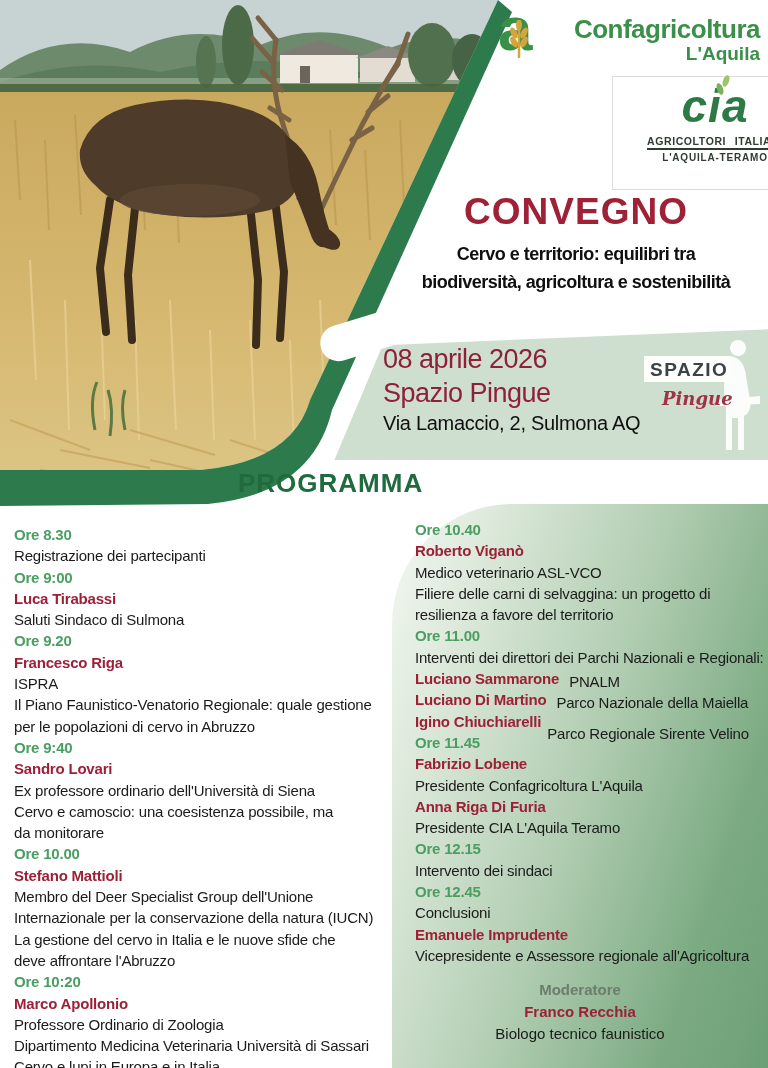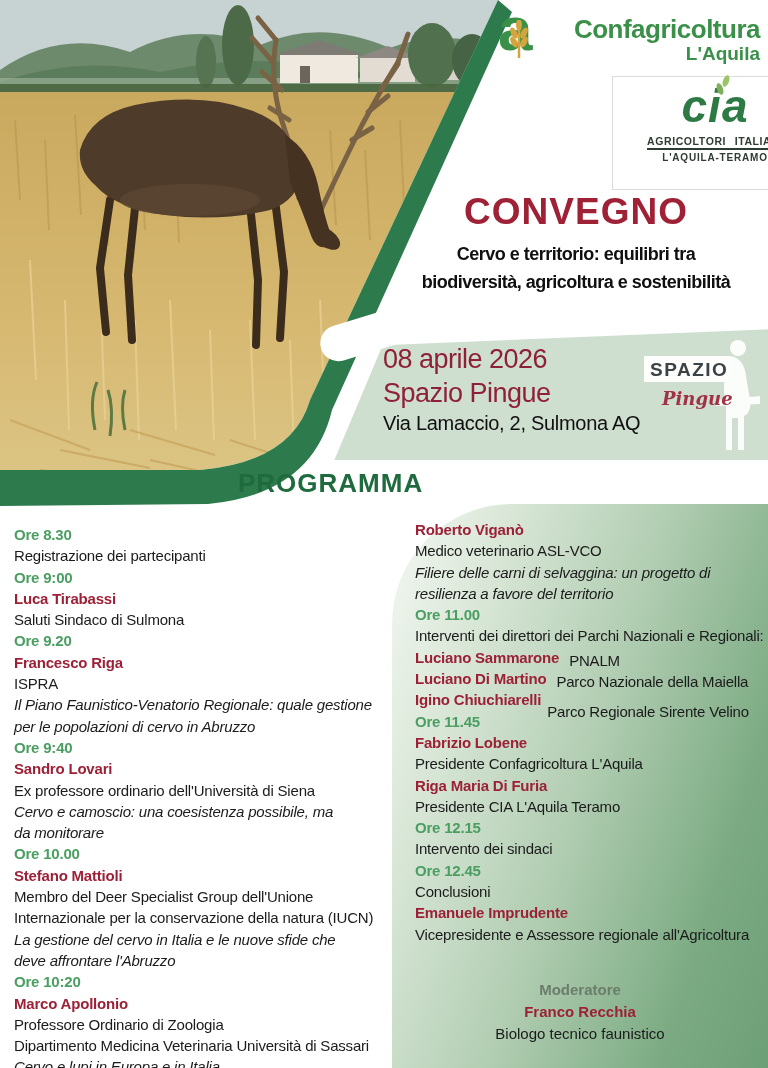--- a/index.html
+++ b/index.html
@@ -57,21 +57,21 @@
 
   
   .right-blob{left:392px;top:504px;width:376px;height:564px;border-top-left-radius:120px;
               background:linear-gradient(108deg,#f4f8f3 0%,#dbe8d9 20%,#aecbaf 52%,#7cab83 80%,#6d9f76 100%);}
 
   
   .col{position:absolute;font-size:15px;letter-spacing:-0.2px;}
   .col .ln{line-height:21.3px;white-space:nowrap;color:#1b1b1b;}
   .col .time{color:#4a9e62;font-weight:bold;}
   .col .name{color:#9c2137;font-weight:bold;}
-  .col .italic{font-style:italic;}
+  .col .italic{}
   .col .name_org .nm{color:#9c2137;font-weight:bold;}
   .col .name_org .org{margin-left:10px;color:#1b1b1b;display:inline-block;position:relative;top:3px;}
   .col .name_org .org.drop{top:12px;margin-left:6px;}
   .left-col{left:14px;top:524px;width:380px;}
   .right-col{left:415px;top:519px;width:352px;}
 
   
   .moderator{left:400px;top:979px;width:360px;text-align:center;}
   .mod-label{font-size:15px;font-weight:bold;color:#6b7d6b;line-height:22px;}
   .mod-name{font-size:15px;font-weight:bold;color:#9c2137;line-height:22px;}
@@ -267,33 +267,34 @@
       <div class="ln text">Internazionale per la conservazione della natura (IUCN)</div>
       <div class="ln italic">La gestione del cervo in Italia e le nuove sfide che</div>
       <div class="ln italic">deve affrontare l'Abruzzo</div>
       <div class="ln time">Ore 10:20</div>
       <div class="ln name">Marco Apollonio</div>
       <div class="ln text">Professore Ordinario di Zoologia</div>
       <div class="ln text">Dipartimento Medicina Veterinaria  Università di Sassari</div>
       <div class="ln italic">Cervo e lupi in Europa e in Italia</div>
     </div>
   <div id="right-program" class="col right-col">
+      <div class="ln time">Ore 10.40</div>
       <div class="ln name">Roberto Viganò</div>
       <div class="ln text">Medico veterinario ASL-VCO</div>
       <div class="ln italic">Filiere delle carni di selvaggina: un progetto di</div>
       <div class="ln italic">resilienza a favore del territorio</div>
       <div class="ln time">Ore 11.00</div>
       <div class="ln text">Interventi dei direttori dei Parchi Nazionali e Regionali:</div>
       <div class="ln name_org"><span class="nm">Luciano Sammarone</span><span class="org">PNALM</span></div>
       <div class="ln name_org"><span class="nm">Luciano Di Martino</span><span class="org">Parco Nazionale della Maiella</span></div>
       <div class="ln name_org"><span class="nm">Igino Chiuchiarelli</span><span class="org drop">Parco Regionale Sirente Velino</span></div>
       <div class="ln time">Ore 11.45</div>
       <div class="ln name">Fabrizio Lobene</div>
       <div class="ln text">Presidente Confagricoltura L'Aquila</div>
-      <div class="ln name">Riga Maria Di Furia</div>
+      <div class="ln name">Anna Riga Di Furia</div>
       <div class="ln text">Presidente CIA L'Aquila Teramo</div>
       <div class="ln time">Ore 12.15</div>
       <div class="ln text">Intervento dei sindaci</div>
       <div class="ln time">Ore 12.45</div>
       <div class="ln text">Conclusioni</div>
       <div class="ln name">Emanuele Imprudente</div>
       <div class="ln text">Vicepresidente e Assessore regionale all'Agricoltura</div>
     </div>
 
   <div class="abs moderator">

